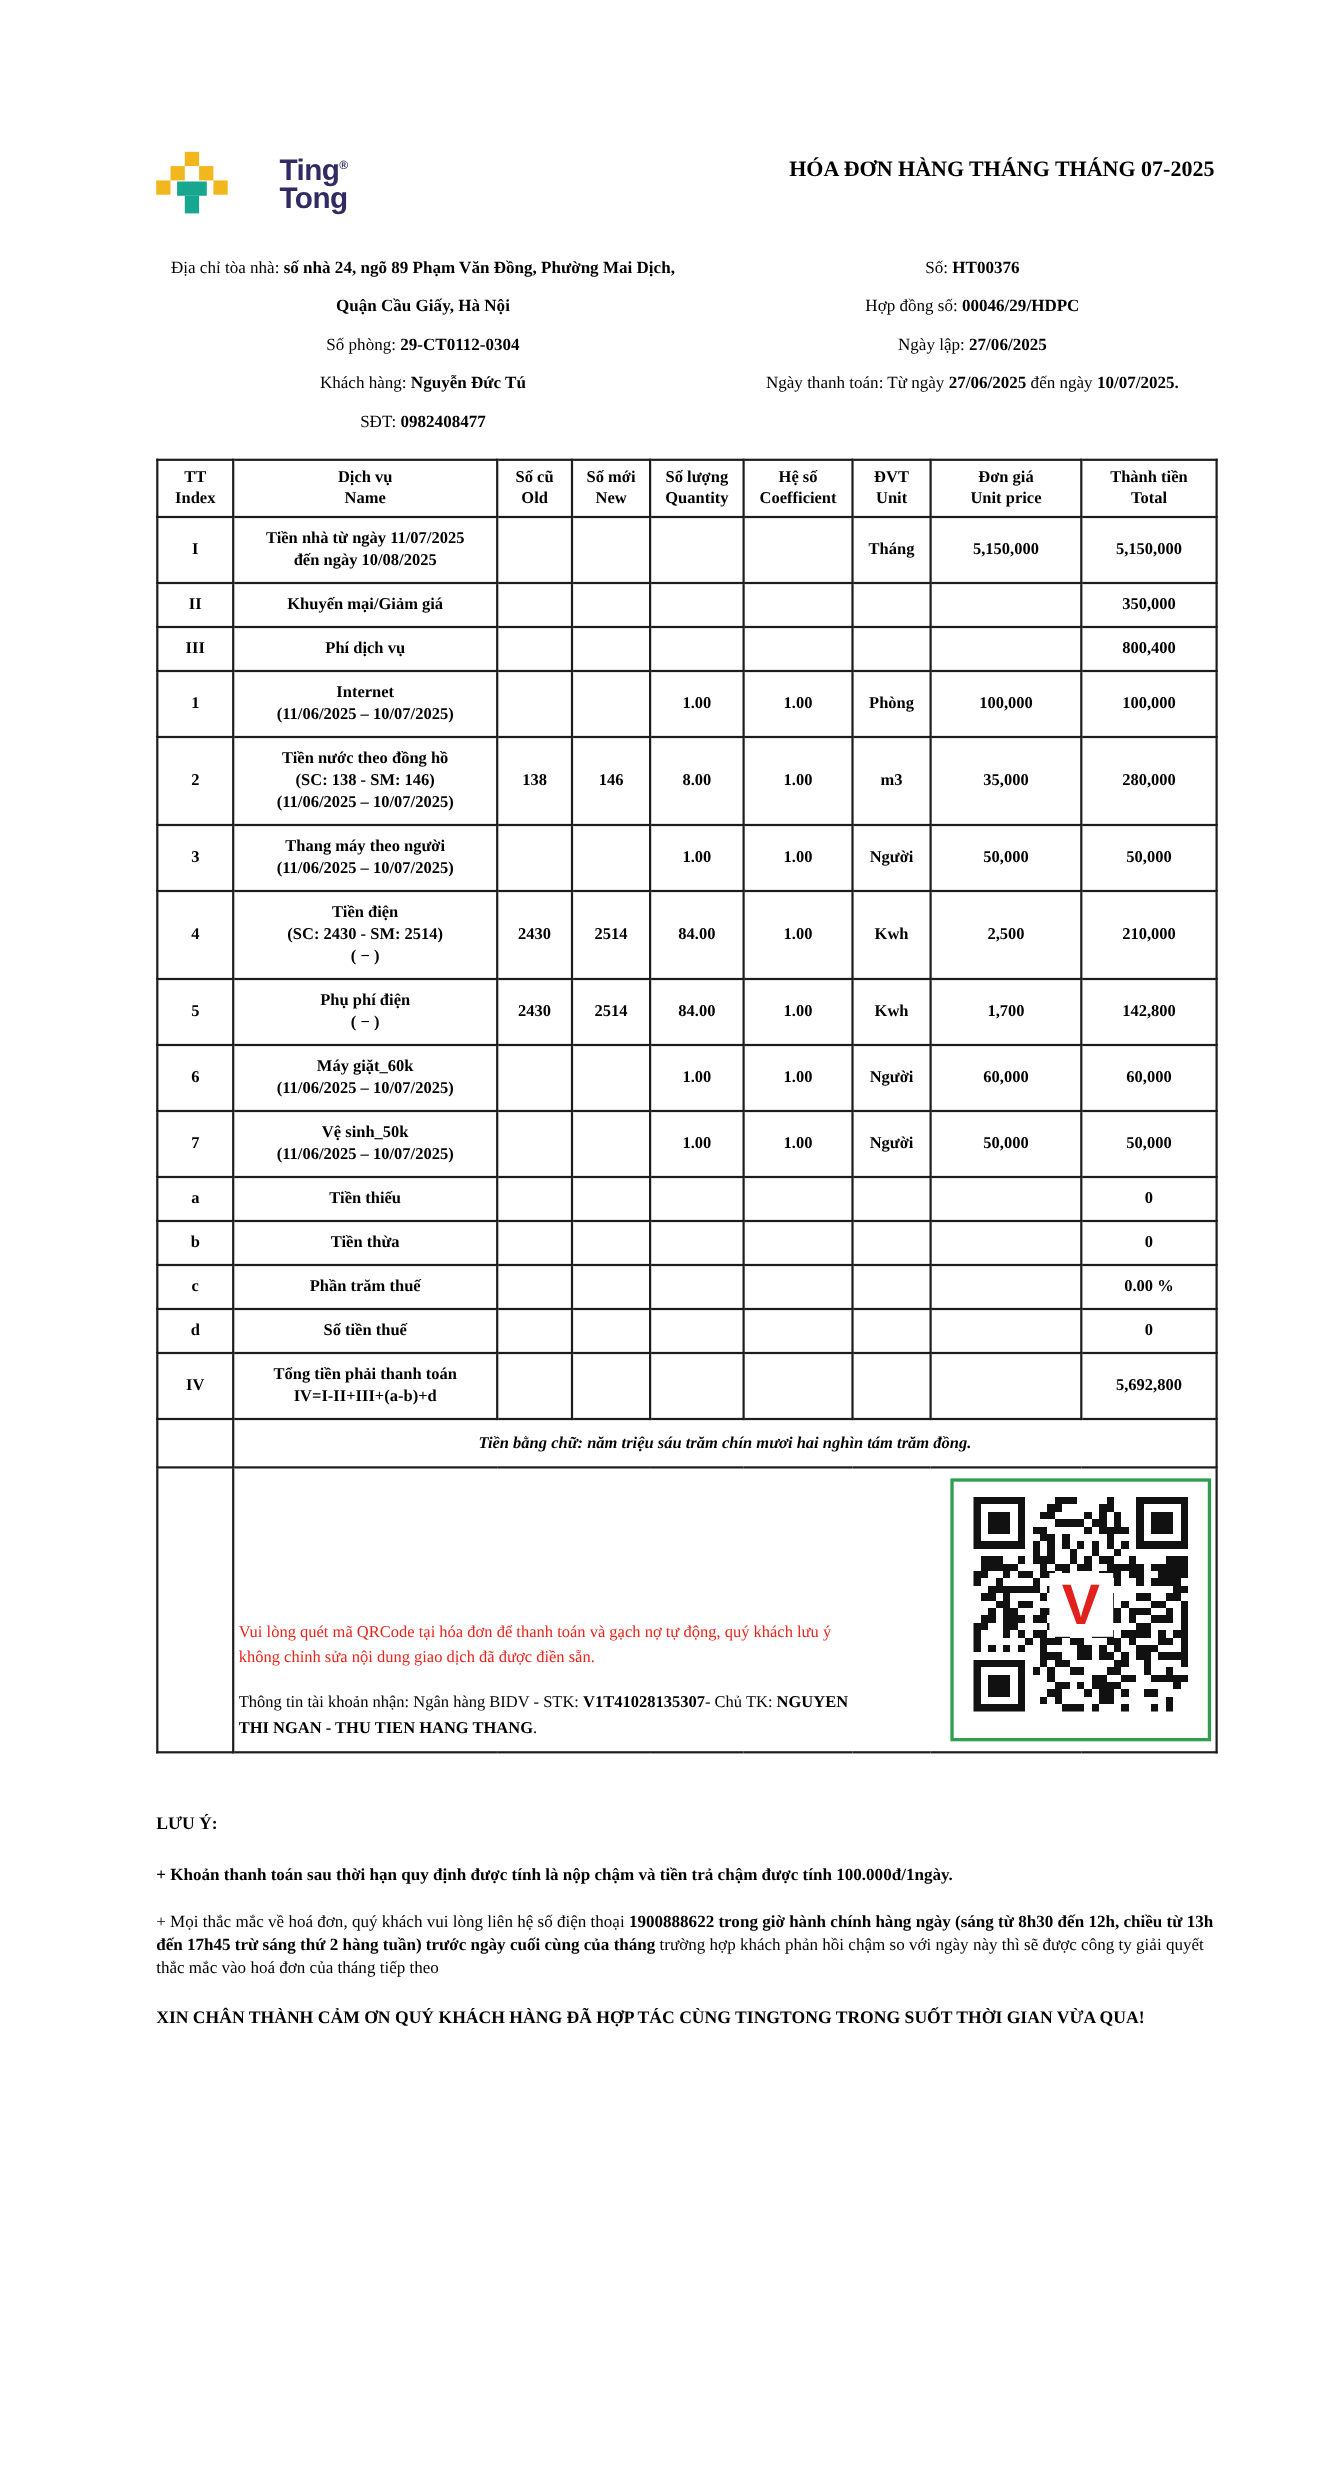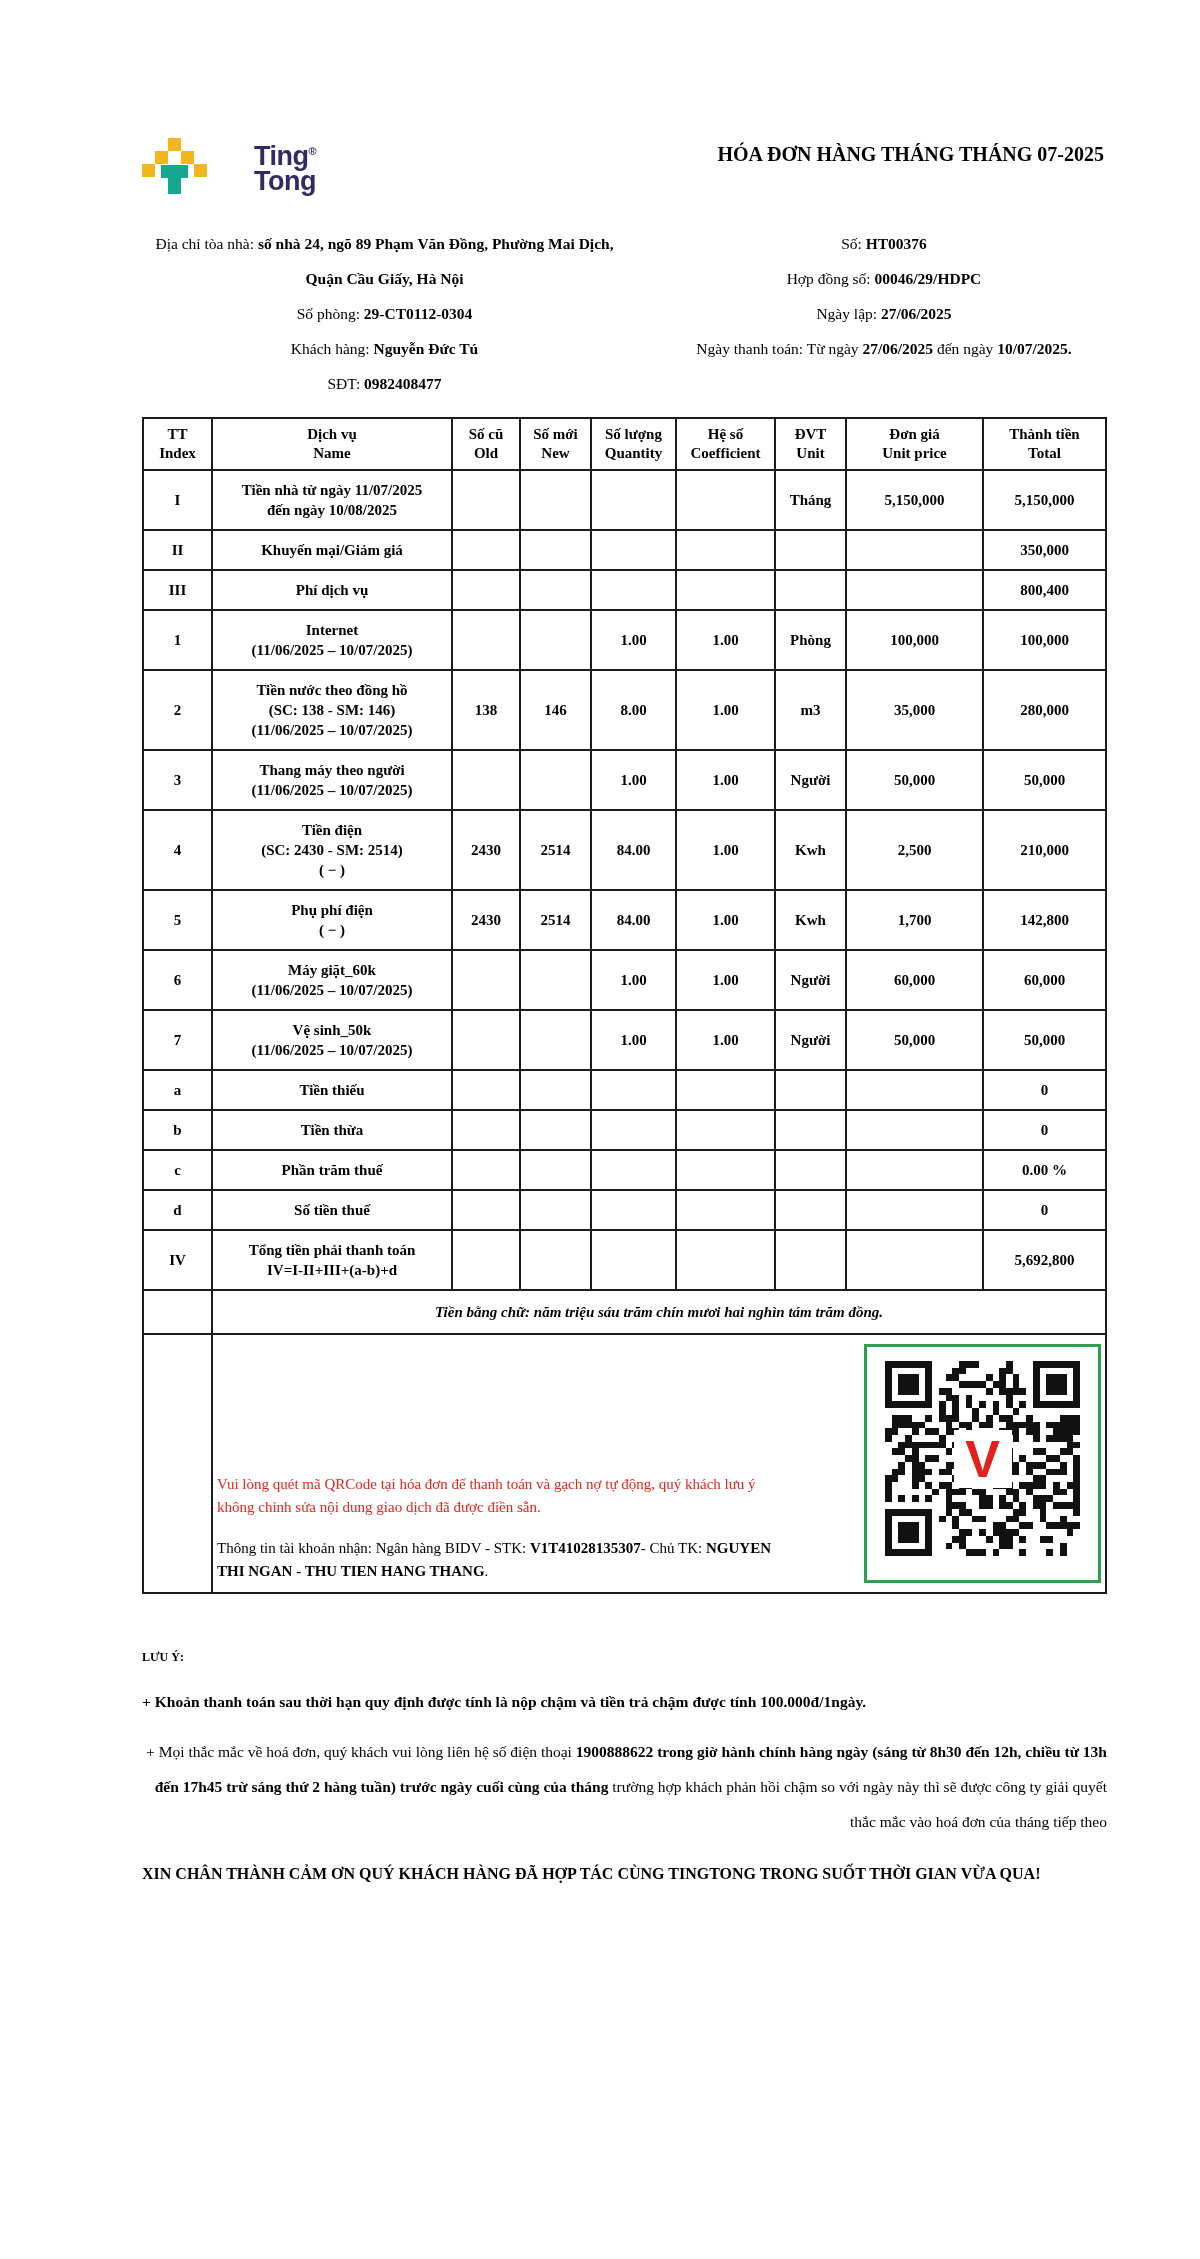--- a/index.html
+++ b/index.html
@@ -52,23 +52,23 @@
   .pay-red{margin:0 0 18px 0;}
   .pay-acct{margin:0;}
   .qr-box{flex:0 0 auto;border:3px solid #2F9E4E;background:#fff;padding:14px 18px 24px 18px;position:relative;}
   .qr-wrap{position:relative;width:195px;height:195px;}
   .qr-wrap svg{display:block;}
   .qr-v{position:absolute;left:50%;top:50%;transform:translate(-50%,-50%);
     width:58px;height:58px;background:#fff;display:flex;align-items:center;justify-content:center;}
   .qr-v span{font-family:"Liberation Sans","DejaVu Sans",sans-serif;font-weight:800;font-size:52px;line-height:52px;color:#E2211C;}
   
   .notes{margin-top:56px;width:965px;}
-  .note-heading{font-weight:bold;font-size:12px;margin:0 0 24px 0;}
+  .note-heading{font-weight:bold;font-size:16px;margin:0 0 24px 0;}
   .note1{font-weight:bold;font-size:15.5px;line-height:25px;margin:0 0 20px 0;}
-  .note2{font-size:15.5px;line-height:35px;margin:0 0 20px 0;text-align:right;}
+  .note2{font-size:15.5px;line-height:21px;margin:0 0 20px 0;}
   .note2 b{font-weight:bold;}
   .thanks{font-weight:bold;font-size:16px;line-height:29px;margin:0;}
 </style>
 </head>
 <body>
 
 <div class="page">
 
   <div class="top-row">
     <div class="logo">

